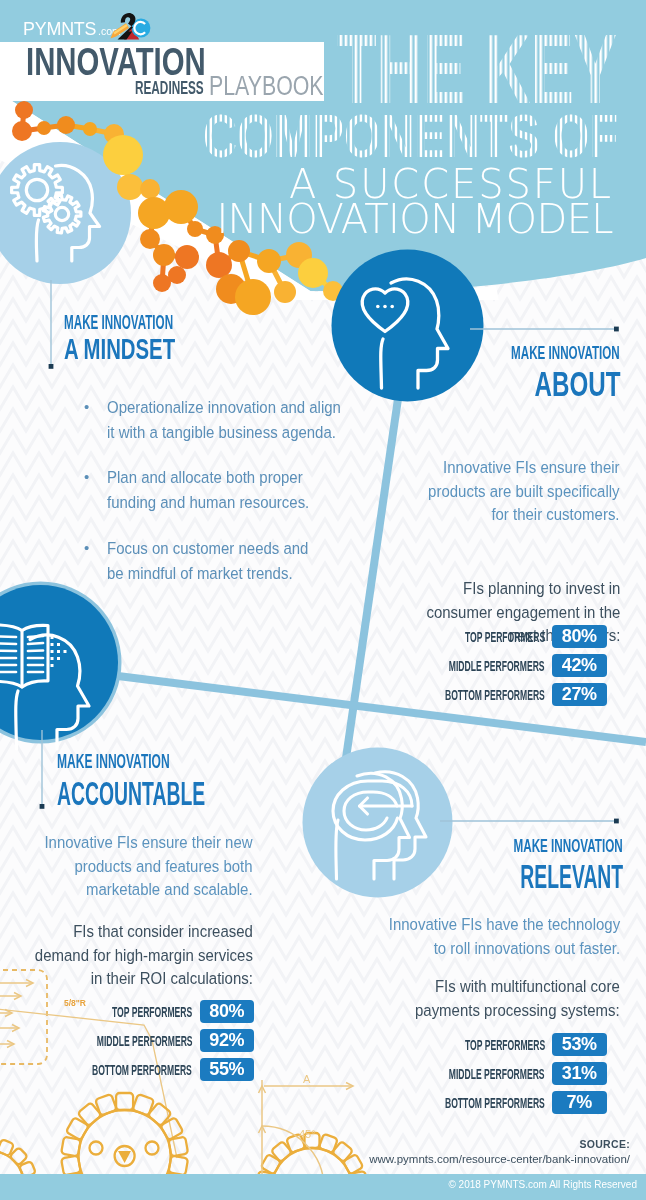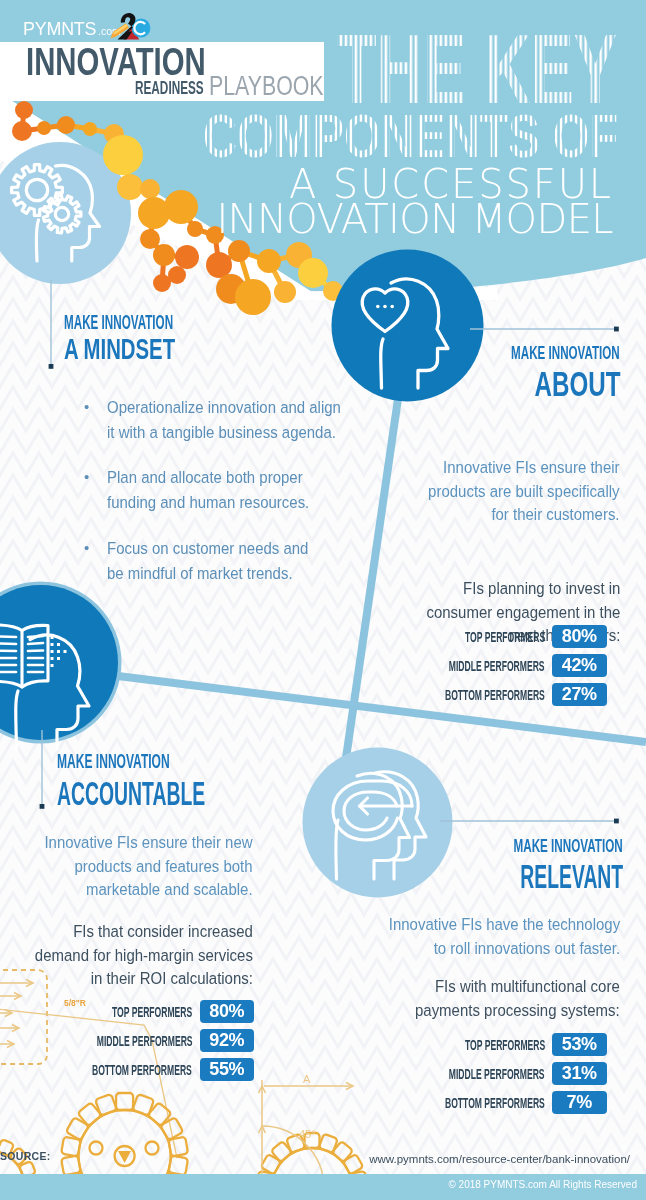--- a/index.html
+++ b/index.html
@@ -493,20 +493,20 @@
           <span class="statlabel" data-name="stat-label">BOTTOM PERFORMERS</span>
           <span class="statval" data-name="stat-value">7%</span>
         </div>
     </div>
   </div>
 
   <div class="abs" data-name="footer-bar" style="left:0;top:1174px;width:646px;height:26px;background:#92CCDF;"></div>
   <div class="abs" data-name="footer-copyright" style="left:0;top:1179px;width:637px;text-align:right;font-size:10px;color:#ffffff;">
     <span>© 2018 PYMNTS.com All Rights Reserved</span>
   </div>
-  <div class="abs" data-name="footer-source-label" style="left:0;top:1138px;width:630px;font-size:10.5px;font-weight:bold;color:#3C4F5E;letter-spacing:0.3px;margin-top:12px;">
+  <div class="abs" data-name="footer-source-label" style="left:0;top:1138px;width:630px;text-align:right;font-size:10.5px;font-weight:bold;color:#3C4F5E;letter-spacing:0.3px;">
     <span>SOURCE:</span>
   </div>
   <div class="abs" data-name="footer-source-url" style="left:0;top:1153px;width:630px;text-align:right;font-size:11.5px;color:#3C4F5E;">
     <span>www.pymnts.com/resource-center/bank-innovation/</span>
   </div>
 
 </div>
 
 </body></html>

